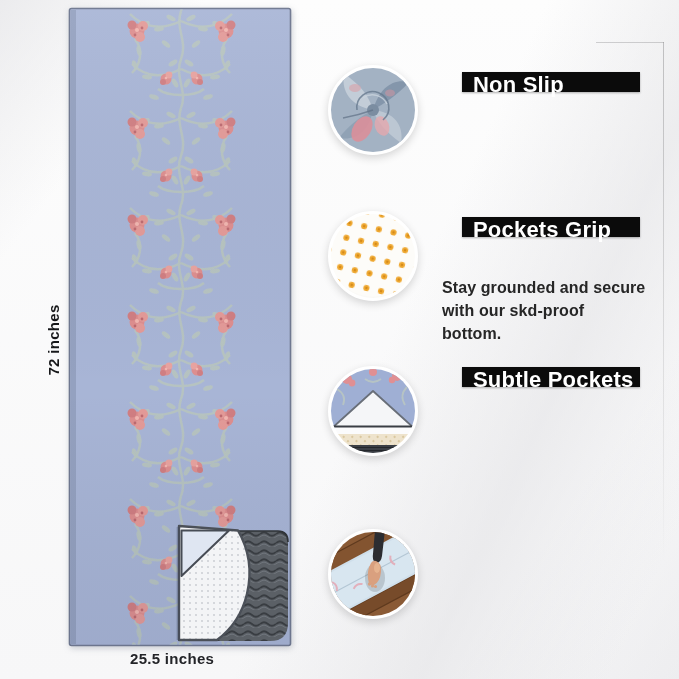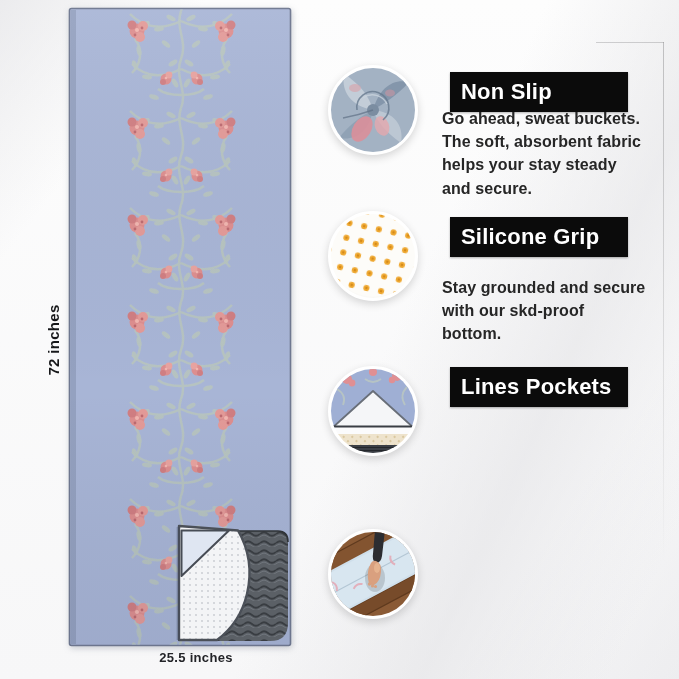--- a/index.html
+++ b/index.html
@@ -15,29 +15,29 @@
   .frame-line-v{position:absolute;left:663px;top:42px;width:1px;height:520px;
     background:linear-gradient(180deg, rgba(130,130,132,.45), rgba(130,130,132,.12) 80%, transparent);}
   .frame-line-h{position:absolute;left:596px;top:42px;width:68px;height:1px;background:rgba(130,130,132,.35);}
 
   .towel-wrap{position:absolute;left:68px;top:7px;width:224px;height:642px;filter:drop-shadow(1px 2px 3px rgba(60,70,90,.25));}
 
   .dim-v{position:absolute;left:13px;top:331px;width:82px;height:18px;
     transform:rotate(-90deg);transform-origin:center;
     font-size:15px;font-weight:bold;color:#17181a;text-align:center;letter-spacing:.3px;}
   .dim-h{position:absolute;left:130px;top:650px;width:132px;
-    font-size:13px;font-weight:bold;color:#232428;text-align:center;letter-spacing:.3px;}
+    font-size:15px;font-weight:bold;color:#232428;text-align:left;letter-spacing:.3px;}
 
   .photo{position:absolute;left:328px;width:90px;height:90px;border-radius:50%;
     border:3px solid #ffffff;box-sizing:border-box;overflow:hidden;background:#fff;
     box-shadow:0 3px 9px rgba(0,0,0,.16);}
   .photo svg{display:block;width:100%;height:100%;}
 
-  .title-bar{position:absolute;left:450px;width:178px;height:40px;background:#0b0b0b;
-    display:flex;align-items:center;box-shadow:0 1px 2px rgba(0,0,0,.3);}
+  .title-bar{position:absolute;left:462px;width:178px;height:20px;background:#0b0b0b;
+    display:flex;box-shadow:0 1px 2px rgba(0,0,0,.3);}
   .title-bar span{color:#ffffff;font-weight:bold;font-size:22px;padding-left:11px;
     letter-spacing:.2px;white-space:nowrap;}
   .desc{position:absolute;left:442px;width:206px;margin:0;
     font-size:16px;line-height:1.45;font-weight:bold;color:#262626;letter-spacing:.1px;}
 </style>
 </head>
 <body>
 
 <div class="canvas">
 
@@ -157,41 +157,40 @@
       <ellipse cx="59" cy="25" rx="5" ry="3.5" fill="#cf96a0" opacity="0.55"></ellipse>
       <circle cx="42" cy="42" r="6" fill="#7b8da1"></circle>
       <path d="M26,42 A16,16 0 1 1 52,52" fill="none" stroke="#67798e" stroke-width="1.6" opacity="0.8"></path>
       <path d="M32,30 A16,16 0 0 1 56,36" fill="none" stroke="#c9d3dd" stroke-width="1.4" opacity="0.8"></path>
       <path d="M12,50 Q28,47 42,42" fill="none" stroke="#5f7186" stroke-width="1.4" opacity="0.7"></path>
     </svg>
   </div>
   <div class="title-bar" style="top:72px;">
     <span>Non Slip</span>
   </div>
-  <p class="desc" style="top:107px;">Go ahead, sweat buckets. The soft, absorbent fabric helps your stay steady and secure.</p>
 
   <div class="photo" style="top:211px;">
     <svg viewBox="0 0 84 84" xmlns="http://www.w3.org/2000/svg">
       <defs>
         <pattern id="gripDots" width="15" height="15" patternUnits="userSpaceOnUse" patternTransform="rotate(12)">
           <rect width="15" height="15" fill="#fdfcf9"></rect>
           <circle cx="5" cy="5" r="3.1" fill="#efa830"></circle>
           <circle cx="5" cy="5" r="1.2" fill="#c87f14" opacity="0.75"></circle>
         </pattern>
         <radialGradient id="vig" cx="0.5" cy="0.45" r="0.75">
           <stop offset="0.7" stop-color="#000" stop-opacity="0"></stop>
           <stop offset="1" stop-color="#6a6a66" stop-opacity="0.18"></stop>
         </radialGradient>
       </defs>
       <rect width="84" height="84" fill="url(#gripDots)"></rect>
       <rect width="84" height="84" fill="url(#vig)"></rect>
     </svg>
   </div>
   <div class="title-bar" style="top:217px;">
-    <span>Silicone Grip</span>
+    <span>Pockets Grip</span>
   </div>
   <p class="desc" style="top:252px;margin-top:24px;">Stay grounded and secure with our skd-proof bottom.</p>
 
   <div class="photo" style="top:366px;">
     <svg viewBox="0 0 84 84" xmlns="http://www.w3.org/2000/svg">
       <defs>
         <pattern id="weave" width="6" height="6" patternUnits="userSpaceOnUse" patternTransform="rotate(45)">
           <rect width="6" height="6" fill="#eee3cc"></rect>
           <rect x="2" y="2" width="2" height="2" fill="#d9c79f"></rect>
         </pattern>
@@ -212,21 +211,21 @@
       <path d="M0,60 L42,22 L84,60 Z" fill="#f5f6f8"></path>
       <path d="M0,60 L42,22 L84,60" fill="none" stroke="#696f79" stroke-width="1.8" stroke-linejoin="round"></path>
       <rect y="58" width="84" height="7" fill="#fbfbfc"></rect>
       <rect y="56.5" width="84" height="2" fill="#3a3e44"></rect>
       <rect y="65" width="84" height="11" fill="url(#weave)"></rect>
       <rect y="76" width="84" height="8" fill="#3b3f45"></rect>
       <path d="M0,78.5 H84 M0,81.5 H84" stroke="#24272b" stroke-width="1.2"></path>
     </svg>
   </div>
   <div class="title-bar" style="top:367px;">
-    <span>Lines Pockets</span>
+    <span>Subtle Pockets</span>
   </div>
 
   <div class="photo" style="top:529px;">
     <svg viewBox="0 0 84 84" xmlns="http://www.w3.org/2000/svg">
       <rect width="84" height="84" fill="#8a5a35"></rect>
       <g transform="rotate(-28 42 42)">
         <rect x="-30" y="-20" width="150" height="13" fill="#7c4e2c"></rect>
         <rect x="-30" y="6" width="150" height="13" fill="#835430"></rect>
         <rect x="-30" y="62" width="150" height="13" fill="#774b2a"></rect>
         <rect x="-30" y="88" width="150" height="13" fill="#81522e"></rect>

